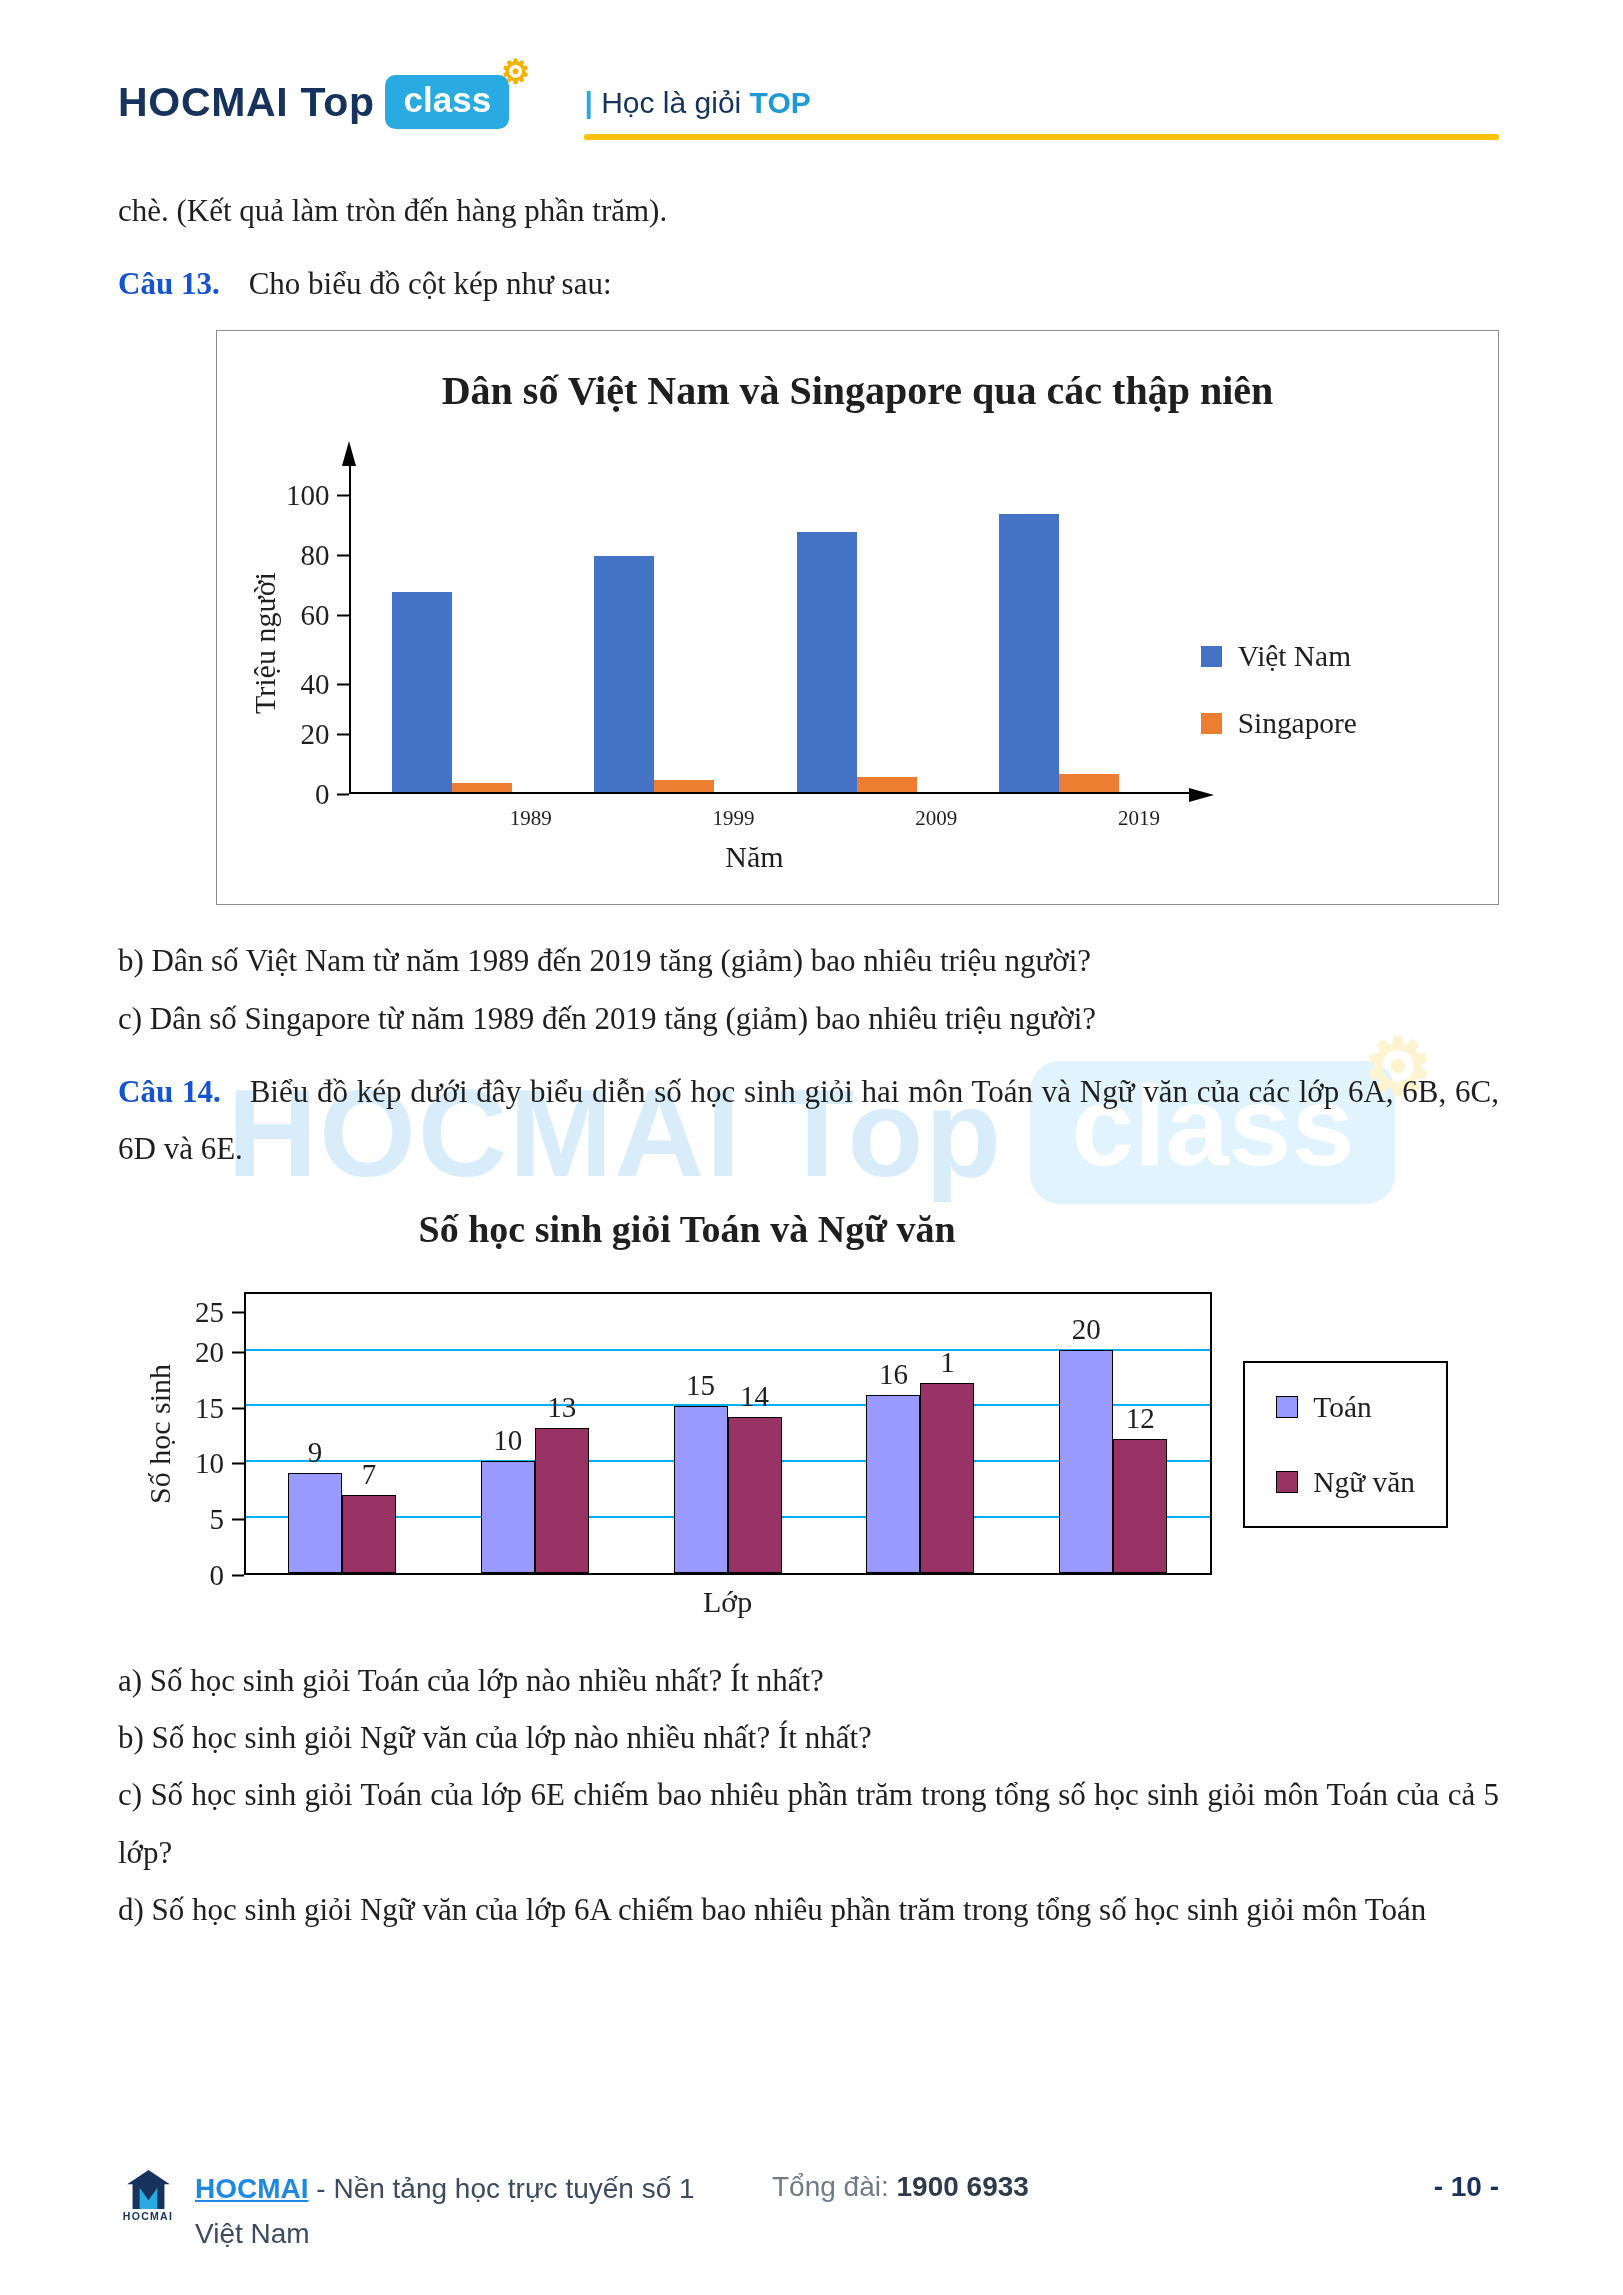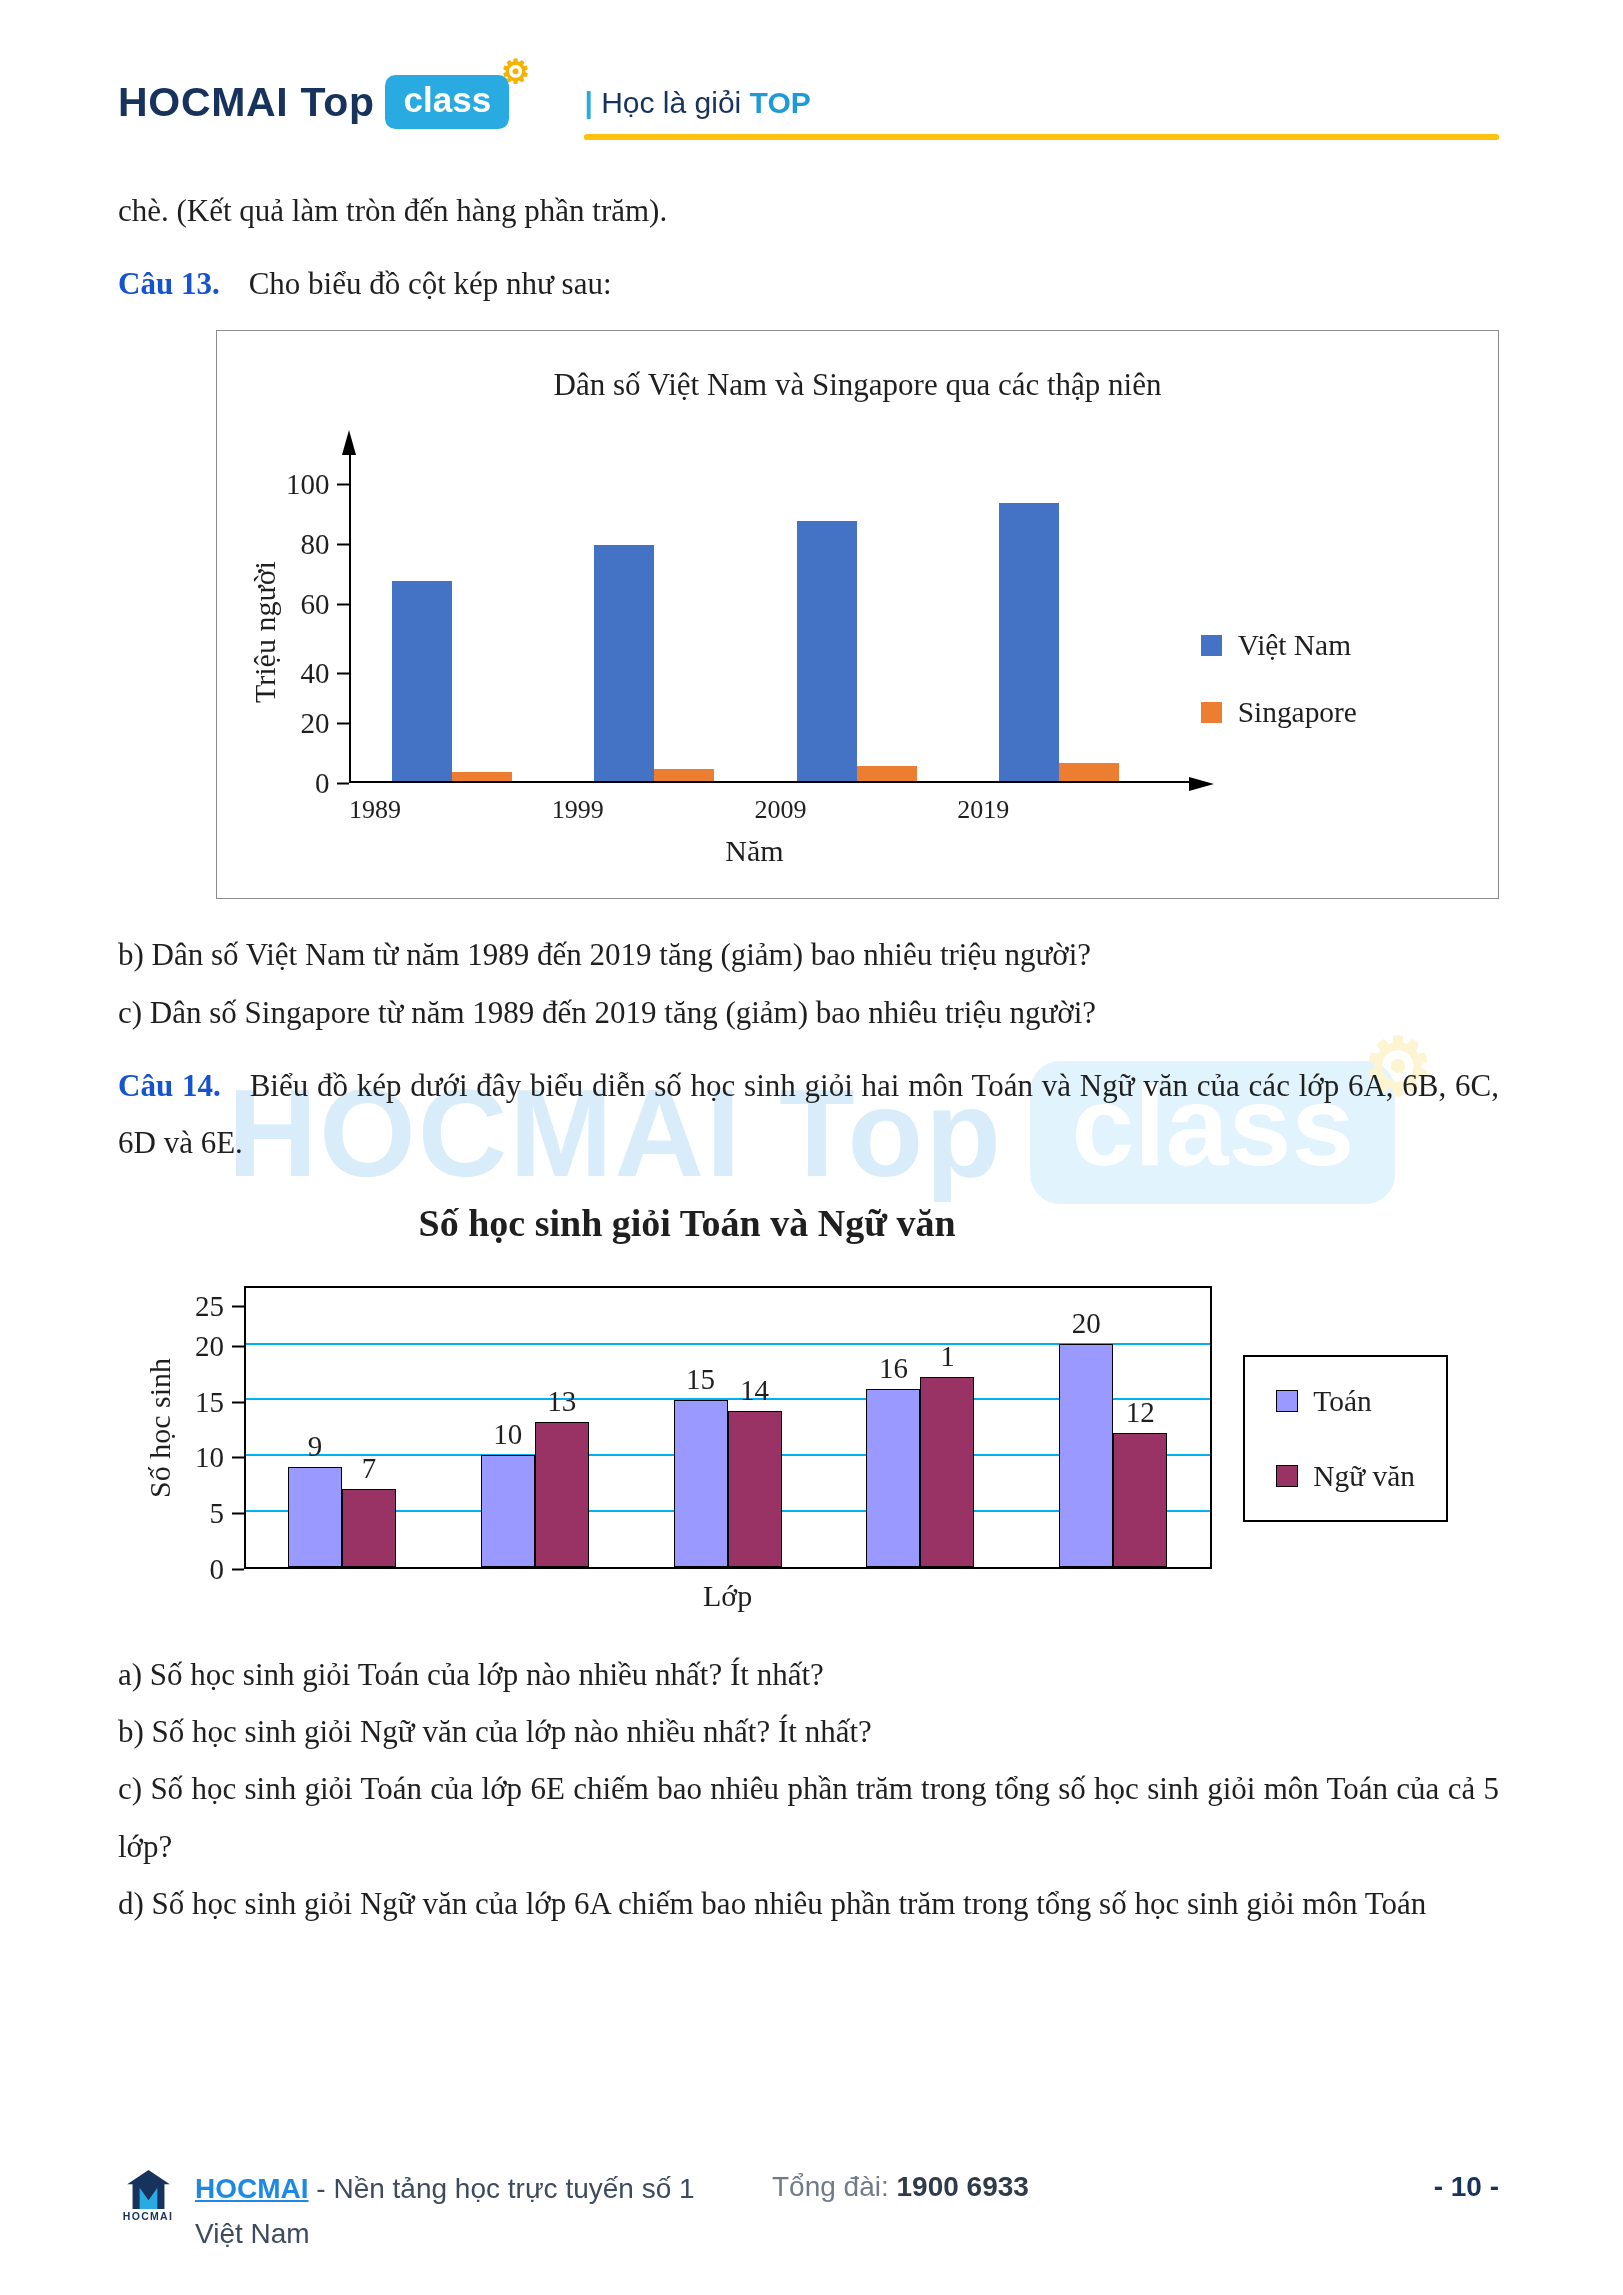--- a/index.html
+++ b/index.html
@@ -35,28 +35,28 @@
   .y-axis-title { writing-mode:vertical-rl; transform:rotate(180deg); display:flex; align-items:center; justify-content:center; font-size:30px; width:43px; }
   .yticks { position:relative; width:63px; height:100%; }
   .ytick { position:absolute; right:19.6px; transform:translateY(50%); font-size:29px; line-height:1; }
   .ytick::after { content:''; position:absolute; top:50%; right:-19.6px; width:11.8px; height:2px; background:#000; margin-top:-1.3px; }
   .plot .bar-group { display:flex; align-items:flex-end; height:100%; position:relative; z-index:1; }
   .bar-wrap { display:flex; flex-direction:column; justify-content:flex-end; align-items:center; height:100%; }
   .bar { width:60px; }
   .bar-label { font-size:29px; margin-bottom:6.5px; line-height:1; }
   .gridline { position:absolute; left:0; right:0; height:2px; z-index:0; }
   .xlabels { display:flex; margin-top:11.8px; }
-  .xlab { flex:1; text-align:left; font-size:26px; }
+  .xlab { flex:1; text-align:right; font-size:21px; }
   .x-axis-title { text-align:center; font-size:30px; margin-top:9.2px; }
   .legend-item { display:flex; align-items:center; gap:15.7px; font-size:29.4px; }
   .swatch { width:21px; height:21px; flex:0 0 auto; }
 
   
   .chart-box { margin:18.3px 0 27.5px 98px; width:1283px; border:1.3px solid #8c8c8c; padding:36px 26px 29.4px; background:transparent; }
-  .c1-title { text-align:center; font-weight:normal; font-size:31px; margin-bottom:79px; }
+  .c1-title { text-align:center; font-weight:bold; font-size:40px; margin-bottom:79px; }
   .chart1 .ycol { height:301px; }
   .chart1 .plot { position:relative; width:811px; height:301px; border-left:2px solid #000; border-bottom:2px solid #000; display:flex; justify-content:space-around; align-items:flex-end; }
   .chart1 .legend { margin:147px 0 0 41px; display:flex; flex-direction:column; gap:34px; }
   .yext { position:absolute; left:-2px; top:-29px; width:2px; height:29px; background:#000; }
   .yarrow { position:absolute; left:-9.2px; top:-52px; width:0; height:0; border-left:7.9px solid transparent; border-right:7.9px solid transparent; border-bottom:25px solid #000; }
   .xext { position:absolute; right:-29px; bottom:-2px; width:29px; height:2px; background:#000; }
   .xarrow { position:absolute; right:-54px; bottom:-9.2px; width:0; height:0; border-top:7.9px solid transparent; border-bottom:7.9px solid transparent; border-left:25px solid #000; }
 
   
   .chart2 { margin:13px 0 33px 19.6px; }

